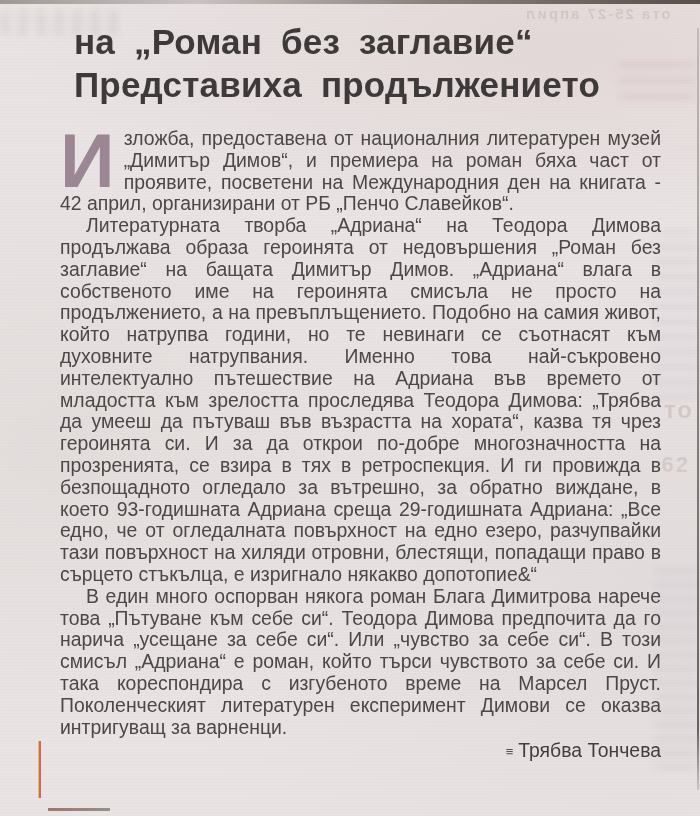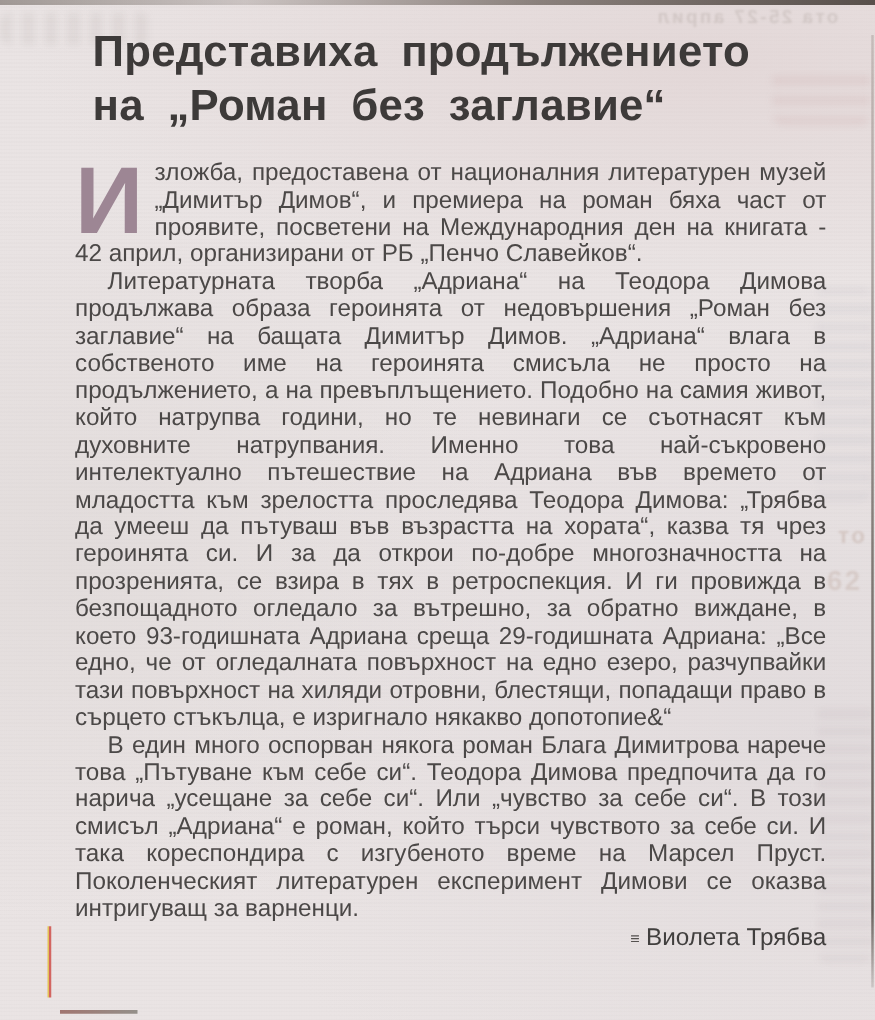--- a/index.html
+++ b/index.html
@@ -22,21 +22,21 @@
   .right-edge{position:absolute;top:28px;right:1px;width:2px;height:762px;
     background:linear-gradient(to bottom, rgba(90,80,70,0.22), rgba(62,54,46,0.60) 55%, rgba(58,50,43,0.72) 92%, rgba(58,50,43,0.15));}
   .reg-mark{position:absolute;left:38px;top:741px;width:3px;height:57px;opacity:.85;
     background:linear-gradient(to right,#e2bd3e 0 1px,#cf4f4a 1px);}
   .crop-line{position:absolute;left:48px;top:808px;width:62px;height:3px;opacity:.8;
     background:linear-gradient(to right,#8f5a53,#7f7b74);}
   
   .bleed{position:absolute;color:#8a7f76;opacity:.20;filter:blur(0.7px);
     transform:scaleX(-1);letter-spacing:2px;font-weight:bold;}
   .bleed-top{top:5px;right:30px;font-size:15px;}
-  .bleed-r1{top:418px;right:6px;font-size:18px;color:#9a7560;opacity:.22;transform:none;}
+  .bleed-r1{top:396px;right:6px;font-size:24px;color:#9a7560;opacity:.22;transform:none;}
   .bleed-r2{top:452px;right:10px;font-size:22px;color:#9a7560;opacity:.18;transform:none;}
   .smudge{position:absolute;filter:blur(3px);border-radius:8px;}
   .smudge-a{top:54px;right:4px;width:78px;height:46px;
     background:repeating-linear-gradient(0deg, rgba(190,140,140,0.14) 0 7px, rgba(0,0,0,0) 7px 16px);}
   .smudge-b{top:230px;right:2px;width:46px;height:170px;
     background:repeating-linear-gradient(0deg, rgba(140,140,160,0.10) 0 6px, rgba(0,0,0,0) 6px 15px);}
   .smudge-c{top:560px;right:2px;width:44px;height:210px;
     background:repeating-linear-gradient(0deg, rgba(150,130,140,0.10) 0 6px, rgba(0,0,0,0) 6px 14px);}
   .smudge-d{top:10px;left:0px;width:120px;height:26px;
     background:repeating-linear-gradient(90deg, rgba(140,130,125,0.10) 0 10px, rgba(0,0,0,0) 10px 18px);}
@@ -67,26 +67,26 @@
 
   <div class="bleed bleed-top">ота 25-27 април</div>
   <div class="bleed bleed-r1">то</div>
   <div class="bleed bleed-r2">62</div>
   <div class="smudge smudge-a"></div>
   <div class="smudge smudge-b"></div>
   <div class="smudge smudge-c"></div>
   <div class="smudge smudge-d"></div>
 
   <h1 class="headline">
+    <span>на „Роман без заглавие“</span>
     <span>Представиха продължението</span>
-    <span>на „Роман без заглавие“</span>
   </h1>
 
   <div class="body-col">
     <p class="para"><span class="dropcap">И</span><span>зложба, предоставена от националния литературен музей „Димитър Димов“, и премиера на роман бяха част от проявите, посветени на Международния ден на книгата - 42 април, организирани от РБ „Пенчо Славейков“.</span></p>
     <p class="para para-indent"><span>Литературната творба „Адриана“ на Теодора Димова продължава образа героинята от недовършения „Роман без заглавие“ на бащата Димитър Димов. „Адриана“ влага в собственото име на героинята смисъла не просто на продължението, а на превъплъщението. Подобно на самия живот, който натрупва години, но те невинаги се съотнасят към духовните натрупвания. Именно това най-съкровено интелектуално пътешествие на Адриана във времето от младостта към зрелостта проследява Теодора Димова: „Трябва да умееш да пътуваш във възрастта на хората“, казва тя чрез героинята си. И за да открои по-добре многозначността на прозренията, се взира в тях в ретроспекция. И ги провижда в безпощадното огледало за вътрешно, за обратно виждане, в което 93-годишната Адриана среща 29-годишната Адриана: „Все едно, че от огледалната повърхност на едно езеро, разчупвайки тази повърхност на хиляди отровни, блестящи, попадащи право в сърцето стъкълца, е изригнало някакво допотопие&amp;“</span></p>
     <p class="para para-indent"><span>В един много оспорван някога роман Блага Димитрова нарече това „Пътуване към себе си“. Теодора Димова предпочита да го нарича „усещане за себе си“. Или „чувство за себе си“. В този смисъл „Адриана“ е роман, който търси чувството за себе си. И така кореспондира с изгубеното време на Марсел Пруст. Поколенческият литературен експеримент Димови се оказва интригуващ за варненци.</span></p>
     <div class="byline">
-      <span class="bullet">≡</span><span>Виолета Трябва</span>
+      <span class="bullet">≡</span><span>Трябва Тончева</span>
     </div>
   </div>
 
 </div>
 
 </body></html>

